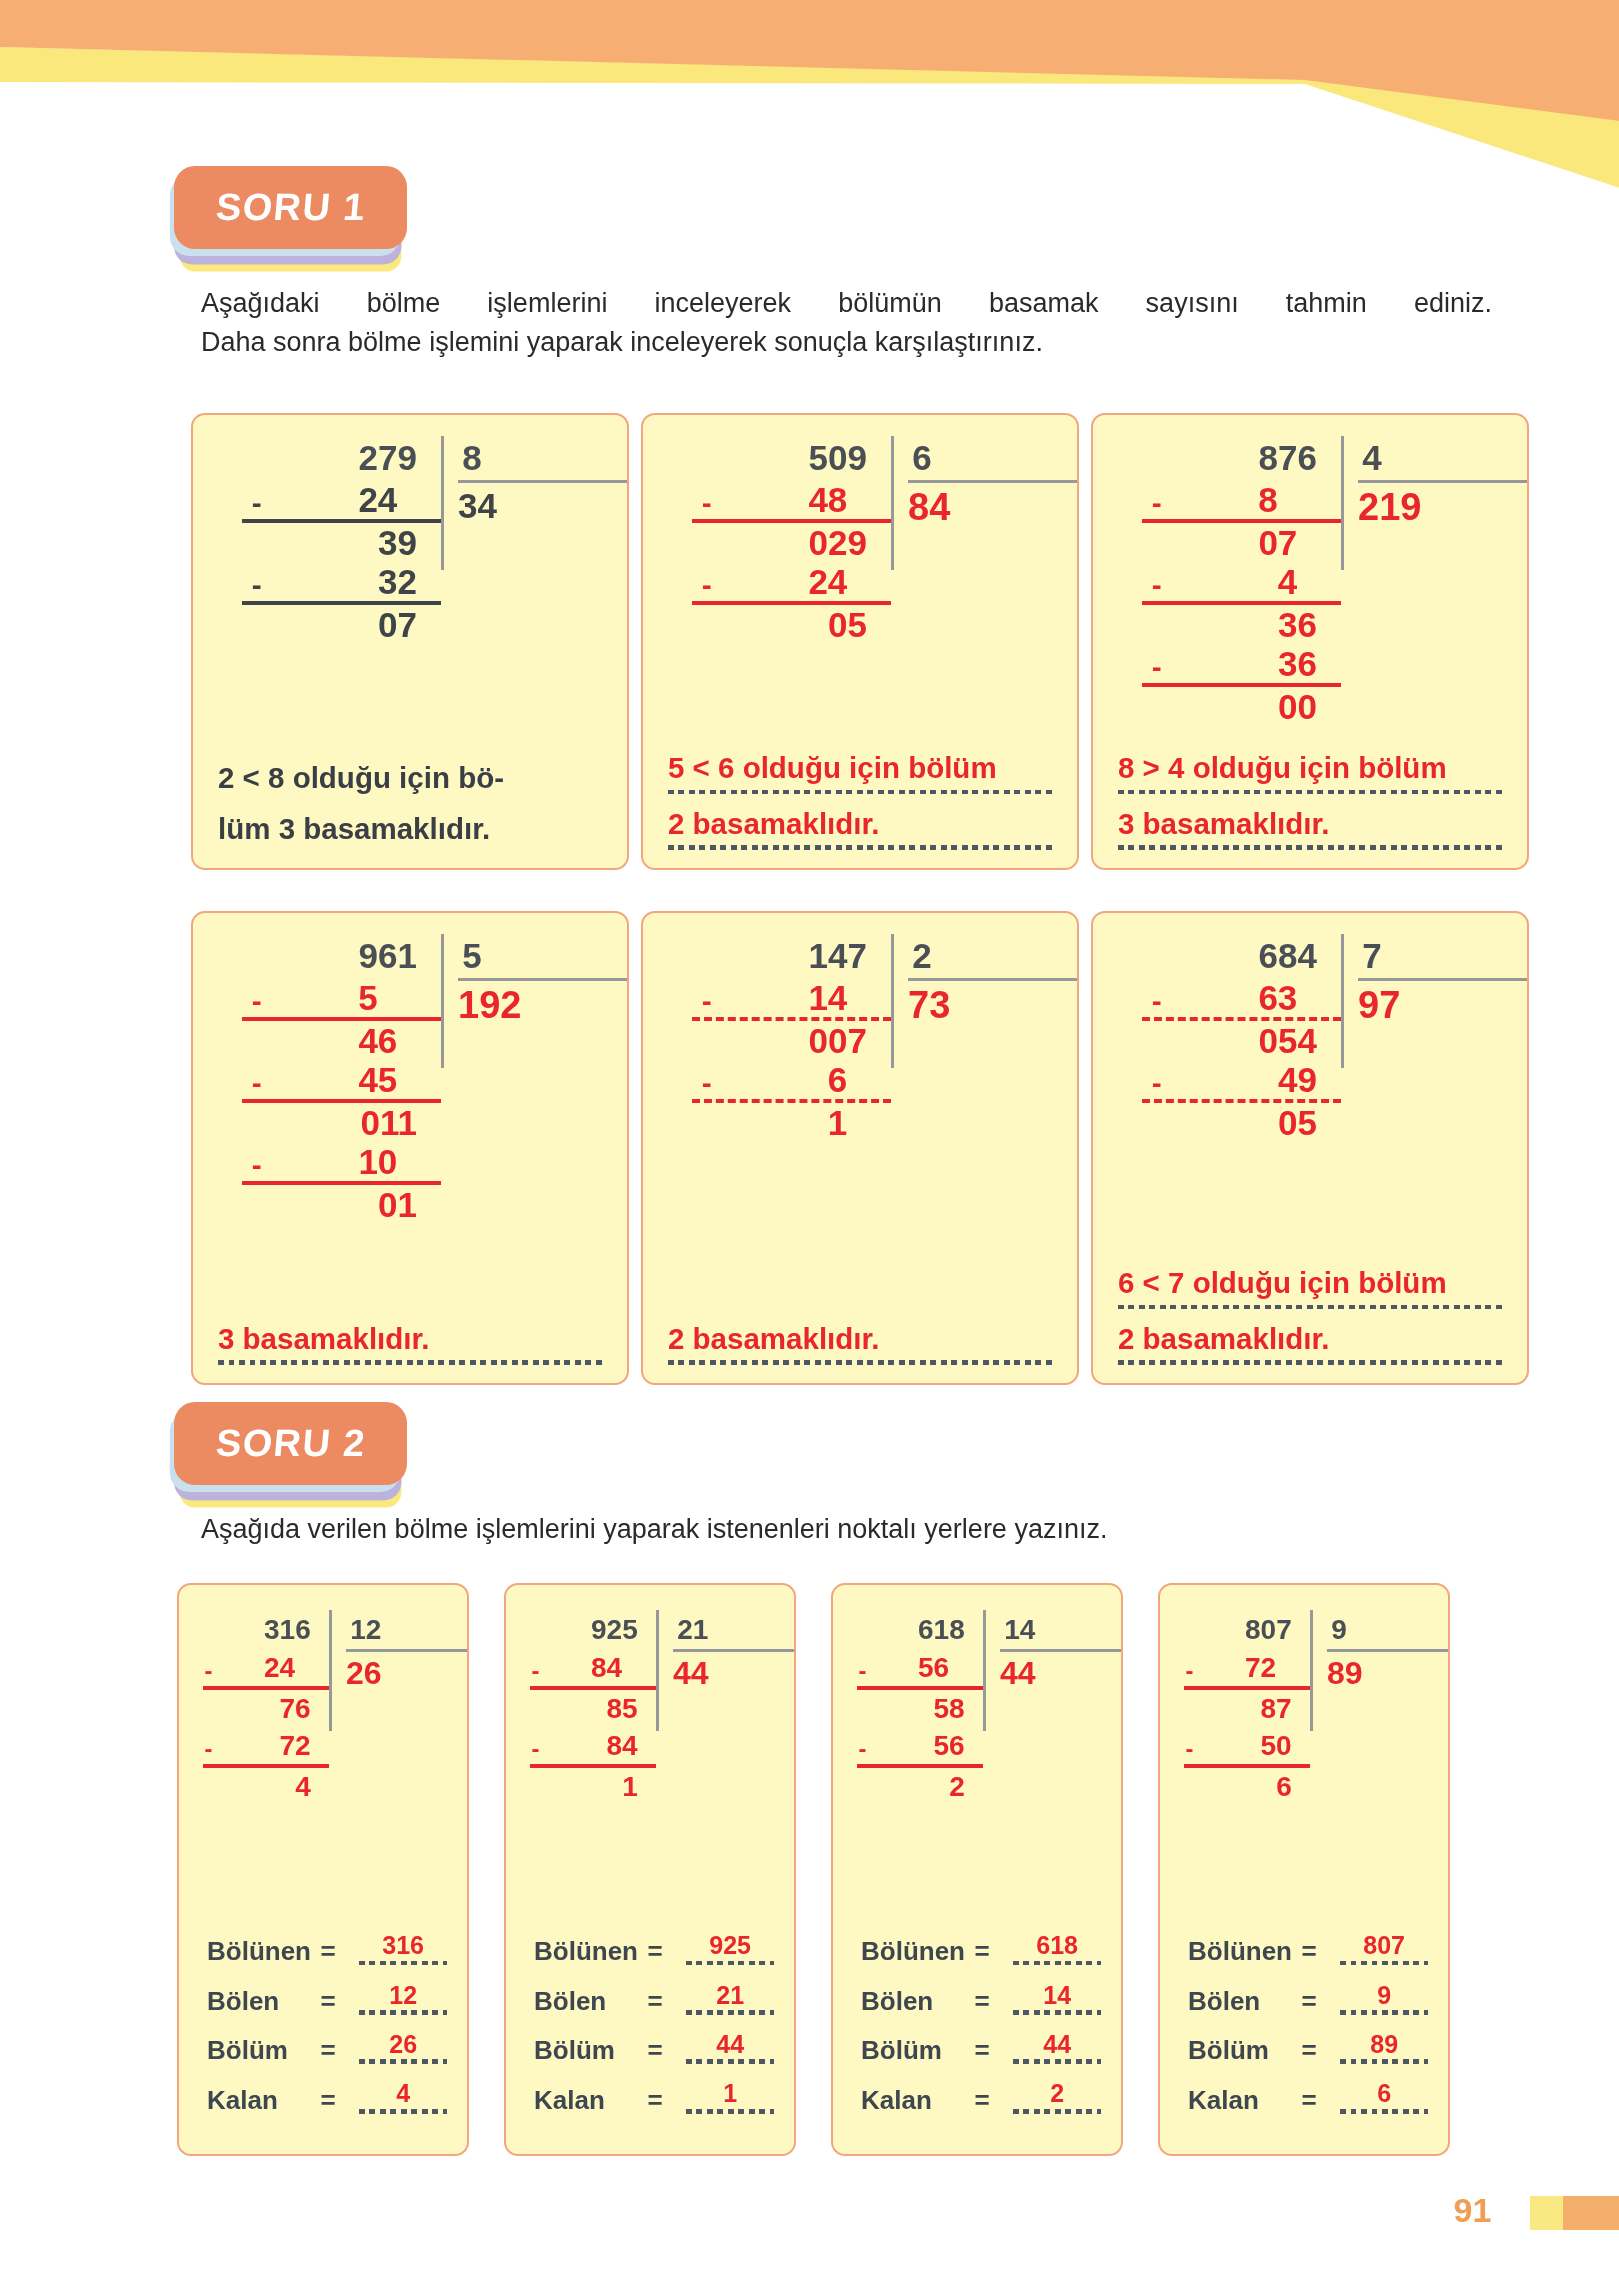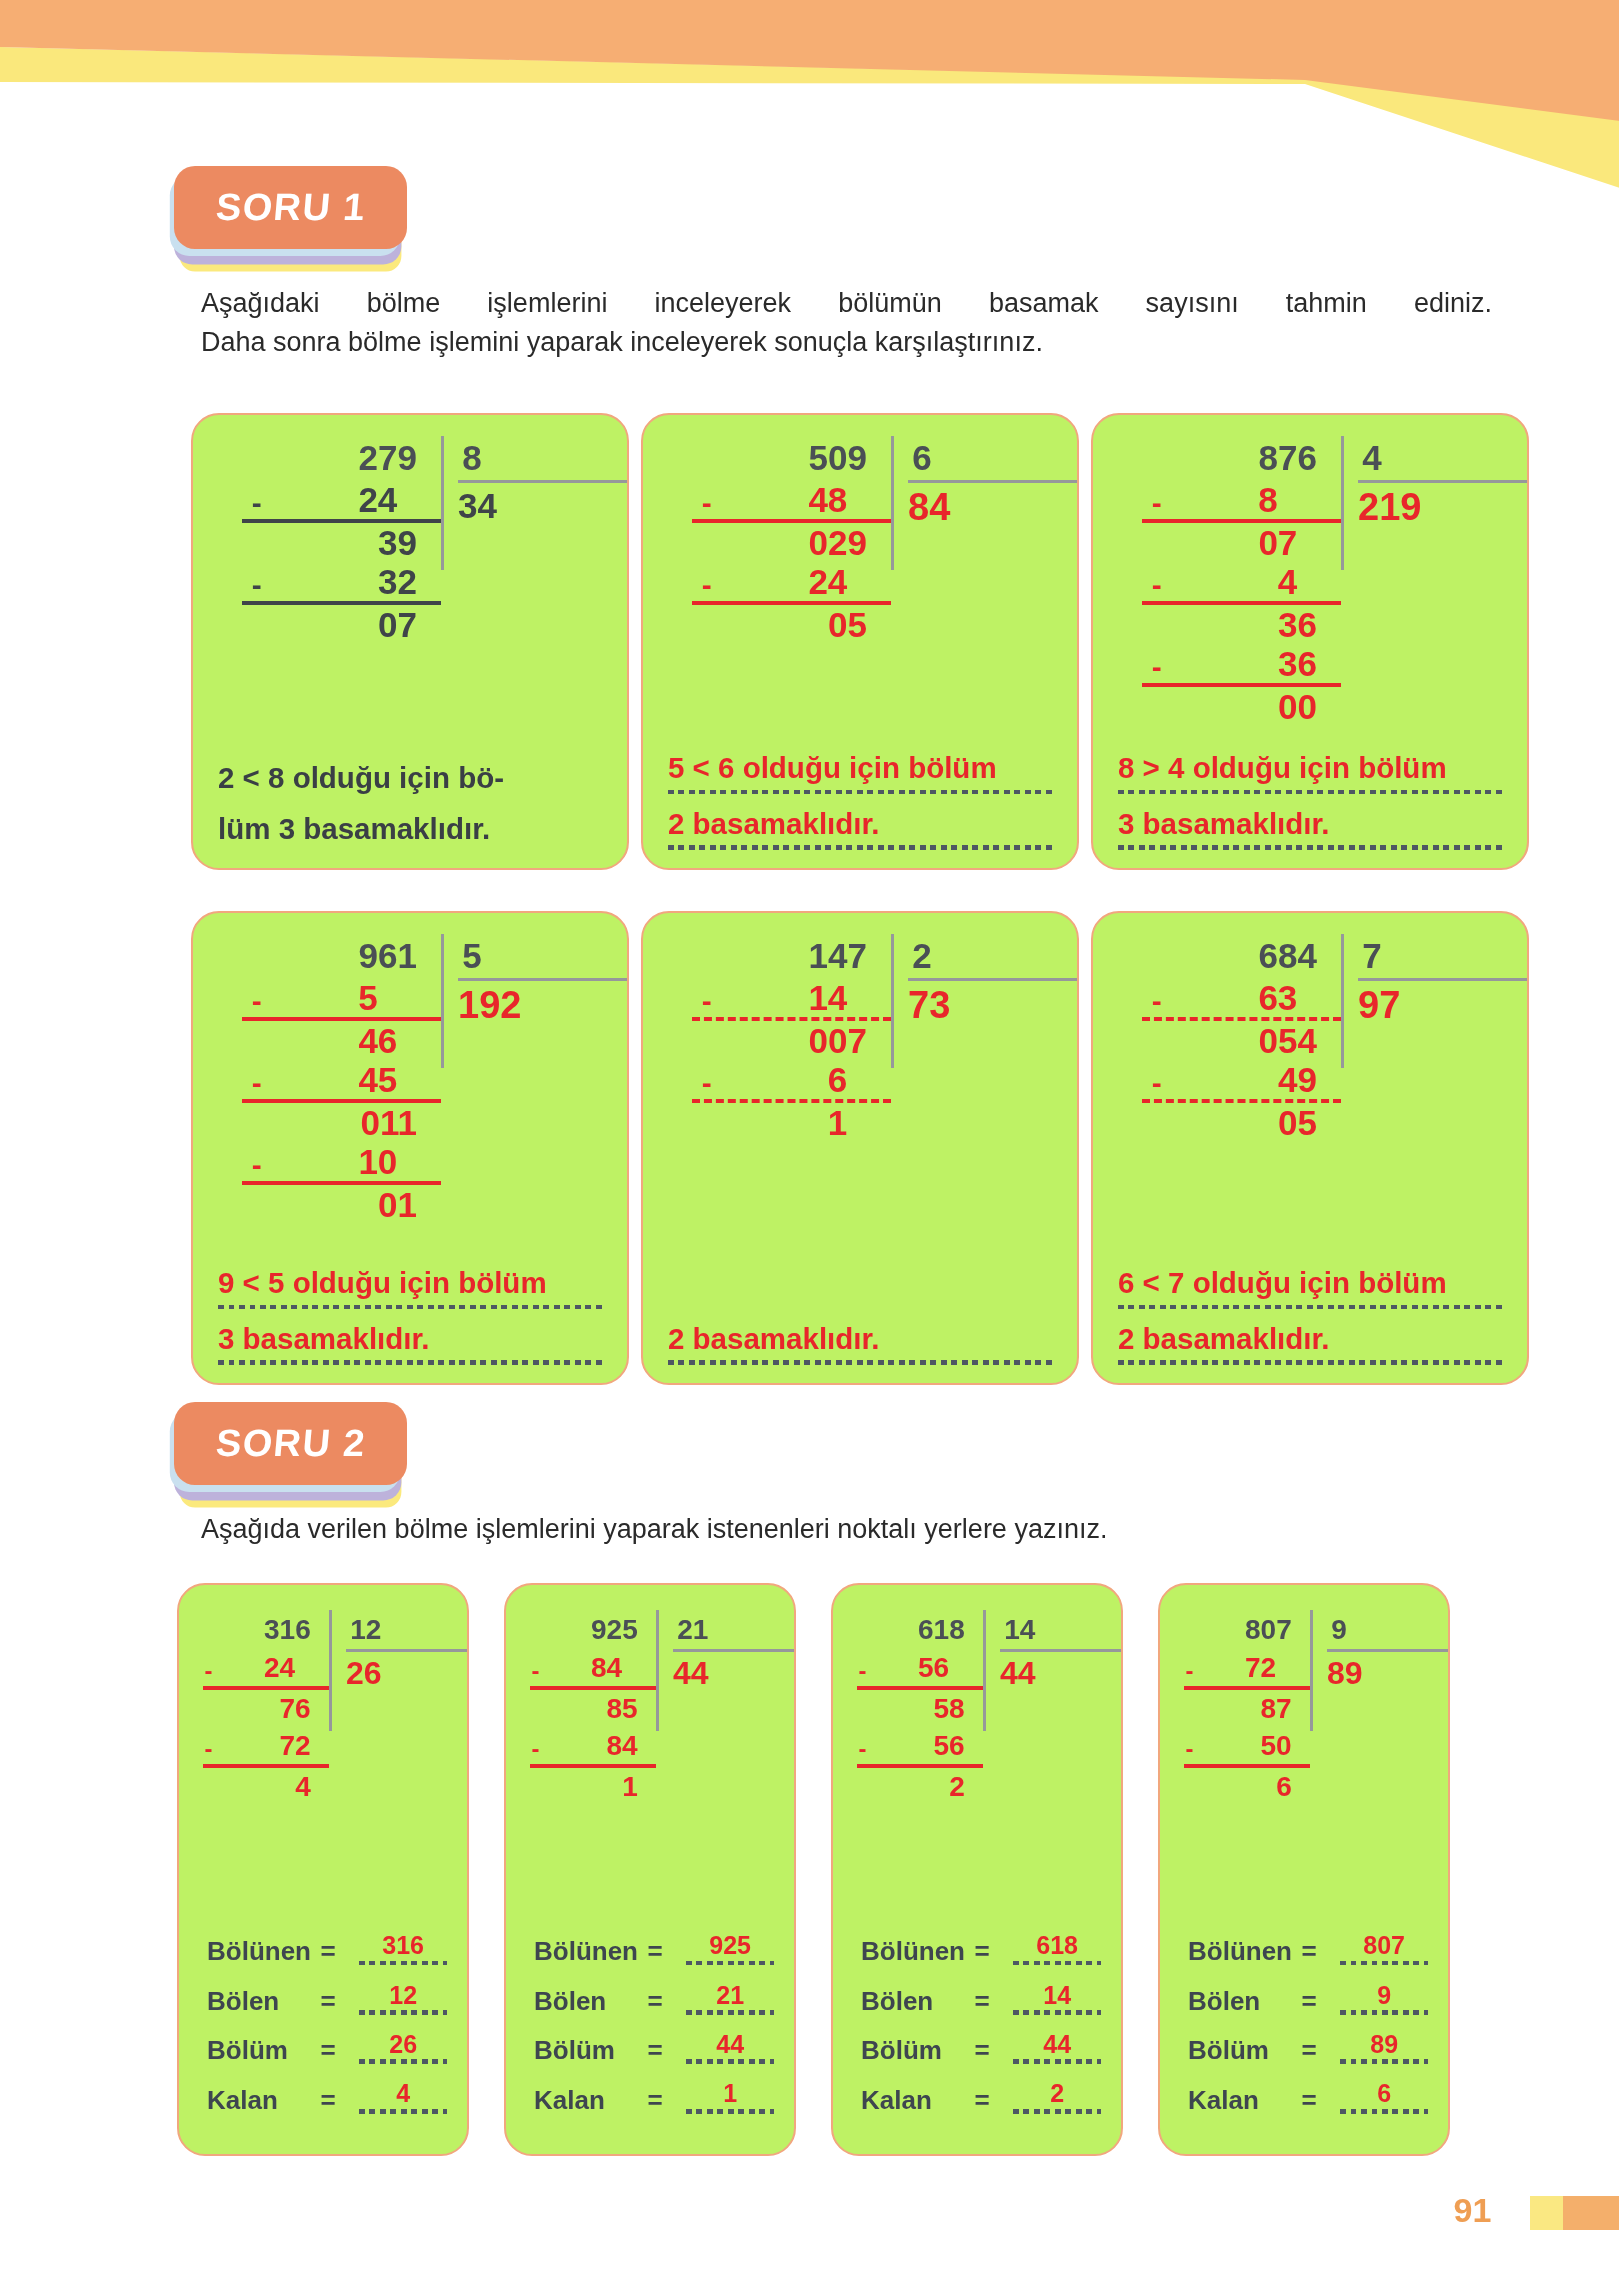--- a/index.html
+++ b/index.html
@@ -34,22 +34,22 @@
   }
   .pos-badge1{left:174px;top:166px;}
   .pos-badge2{left:174px;top:1402px;}
   
   .instr{position:absolute;left:169px;width:1291px;color:#2A2A2A;font-size:27px;line-height:39px;margin-left:32px;}
   .pos-instr1{top:284px;}
   .pos-instr2{top:1510px;}
   .just{text-align:justify;text-align-last:justify;}
   
   .card{
-    position:absolute;background:#bef264;
-    border:2.8px solid var(--box-border,#F1A77E);border-radius:28px;
+    position:absolute;background:#fef9c3;
+    border:2.8px solid var(--box-border,#F1A77E);border-radius:14px;
   }
   .pos-a1{left:191px;top:413px;width:434px;height:453px;}
   .pos-a2{left:641px;top:413px;width:434px;height:453px;}
   .pos-a3{left:1091px;top:413px;width:434px;height:453px;}
   .pos-b1{left:191px;top:911px;width:434px;height:470px;}
   .pos-b2{left:641px;top:911px;width:434px;height:470px;}
   .pos-b3{left:1091px;top:911px;width:434px;height:470px;}
   .pos-c1{left:177px;top:1583px;width:288px;height:569px;}
   .pos-c2{left:504px;top:1583px;width:288px;height:569px;}
   .pos-c3{left:831px;top:1583px;width:288px;height:569px;}
@@ -221,24 +221,20 @@
         <div class="ld-row ld-underline" style="--mr: 1;"><span class="ld-minus">-</span><span class="ld-val">10</span></div>
         <div class="ld-row" style="--mr: 0;"><span class="ld-val">01</span></div>
       </div>
       <div class="ld-right">
         <div class="ld-divisor">5</div>
         <div class="ld-quotient">192</div>
       </div>
     </div>
     <div class="note">
       <div class="note-line">
-        <div class="note-text">9 &lt; 5 olduğu için bölüm</div>
-        <div class="dotline"></div>
-      </div>
-      <div class="note-line">
         <div class="note-text">3 basamaklıdır.</div>
         <div class="dotline"></div>
       </div>
     </div>
   </div>
 <div class="card s1 pos-b2 ink-red">
     <div class="ld-cols">
       <div class="ld-left">
         <div class="ld-dividend">147</div>
         <div class="ld-row ld-underline ld-dashed" style="--mr: 1;"><span class="ld-minus">-</span><span class="ld-val">14</span></div>

